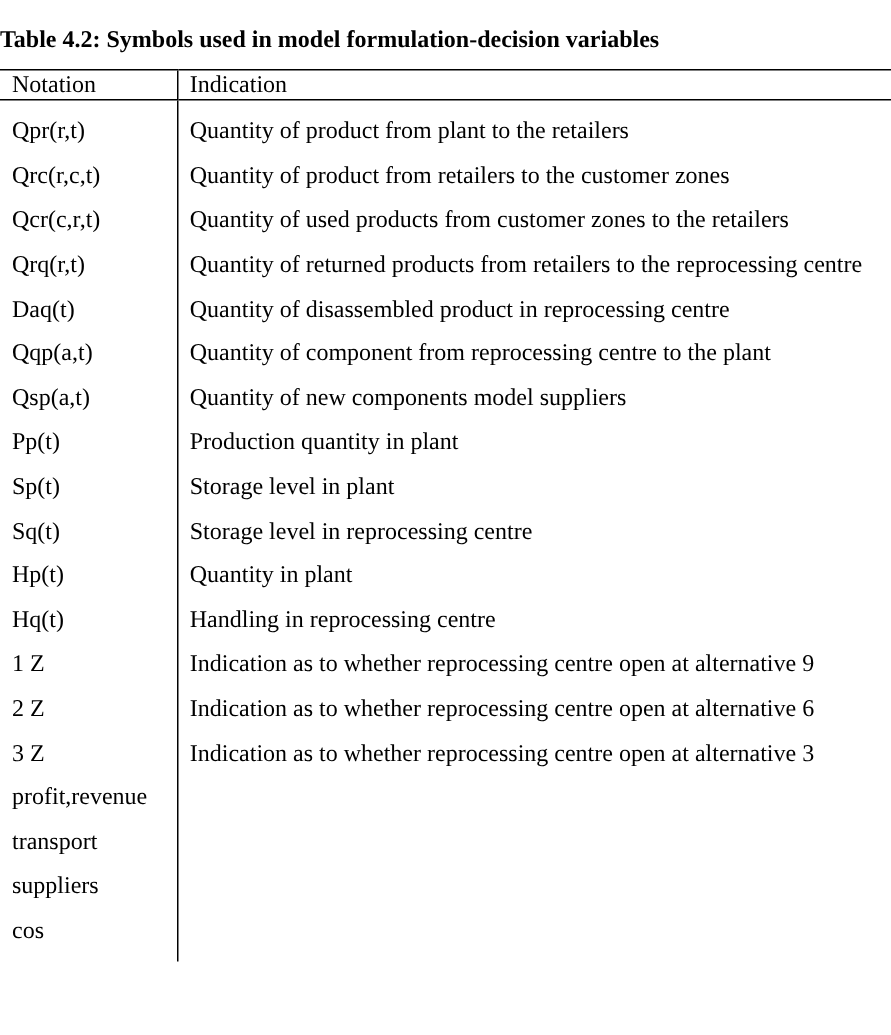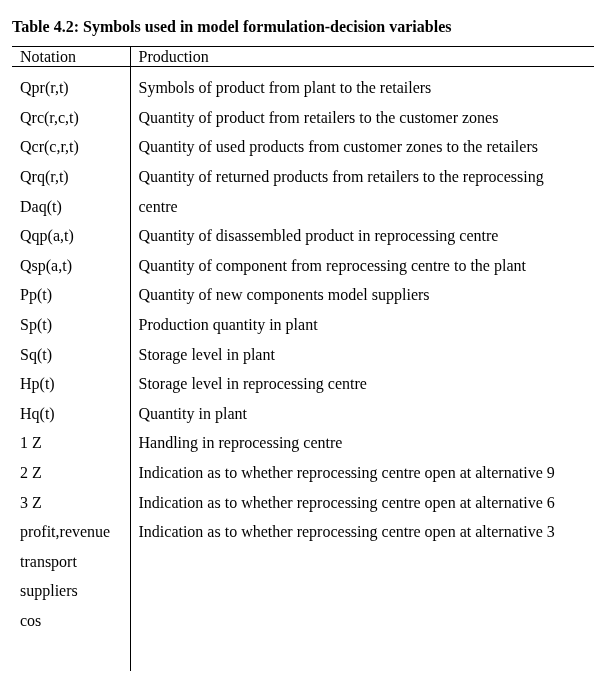--- a/index.html
+++ b/index.html
@@ -7,21 +7,21 @@
     padding: 0;
     background: #fff;
     color: #000;
     font-family: "Times New Roman", Times, serif;
     font-size: 16px;
   }
   .page {
     width: 594px;
     height: 690px;
     box-sizing: border-box;
-    padding: 18px 0 0 12px;
+    padding: 18px 0 0 0;
     overflow: hidden;
   }
   .caption {
     font-weight: bold;
     margin: 0 0 10px 0;
     padding-left: 0;
     font-size: 16px;
   }
   table.symbols {
     border-collapse: collapse;
@@ -67,21 +67,21 @@
     <colgroup>
       <col class="col-notation">
       <col class="col-desc">
     </colgroup>
     <thead>
       <tr>
         <th>
           <span class="cell-pad">Notation</span>
         </th>
         <th class="desc-head">
-          <span class="cell-pad">Production</span>
+          <span class="cell-pad">Indication</span>
         </th>
       </tr>
     </thead>
     <tbody>
       <tr>
         <td>
           <div class="cell-pad" id="notation-col">
               <span class="row-line">Qpr(r,t)</span>
               <span class="row-line">Qrc(r,c,t)</span>
               <span class="row-line">Qcr(c,r,t)</span>
@@ -98,21 +98,21 @@
               <span class="row-line">2 Z</span>
               <span class="row-line">3 Z</span>
               <span class="row-line">profit,revenue</span>
               <span class="row-line">transport</span>
               <span class="row-line">suppliers</span>
               <span class="row-line">cos</span>
             </div>
         </td>
         <td class="desc-cell">
           <div class="cell-pad" id="desc-col">
-              <span class="row-line">Symbols of product from plant to the retailers</span>
+              <span class="row-line">Quantity of product from plant to the retailers</span>
               <span class="row-line">Quantity of product from retailers to the customer zones</span>
               <span class="row-line">Quantity of used products from customer zones to the retailers</span>
               <span class="row-line">Quantity of returned products from retailers to the reprocessing centre</span>
               <span class="row-line">Quantity of disassembled product in reprocessing centre</span>
               <span class="row-line">Quantity of component from reprocessing centre to the plant</span>
               <span class="row-line">Quantity of new components model suppliers</span>
               <span class="row-line">Production quantity in plant</span>
               <span class="row-line">Storage level in plant</span>
               <span class="row-line">Storage level in reprocessing centre</span>
               <span class="row-line">Quantity in plant</span>

